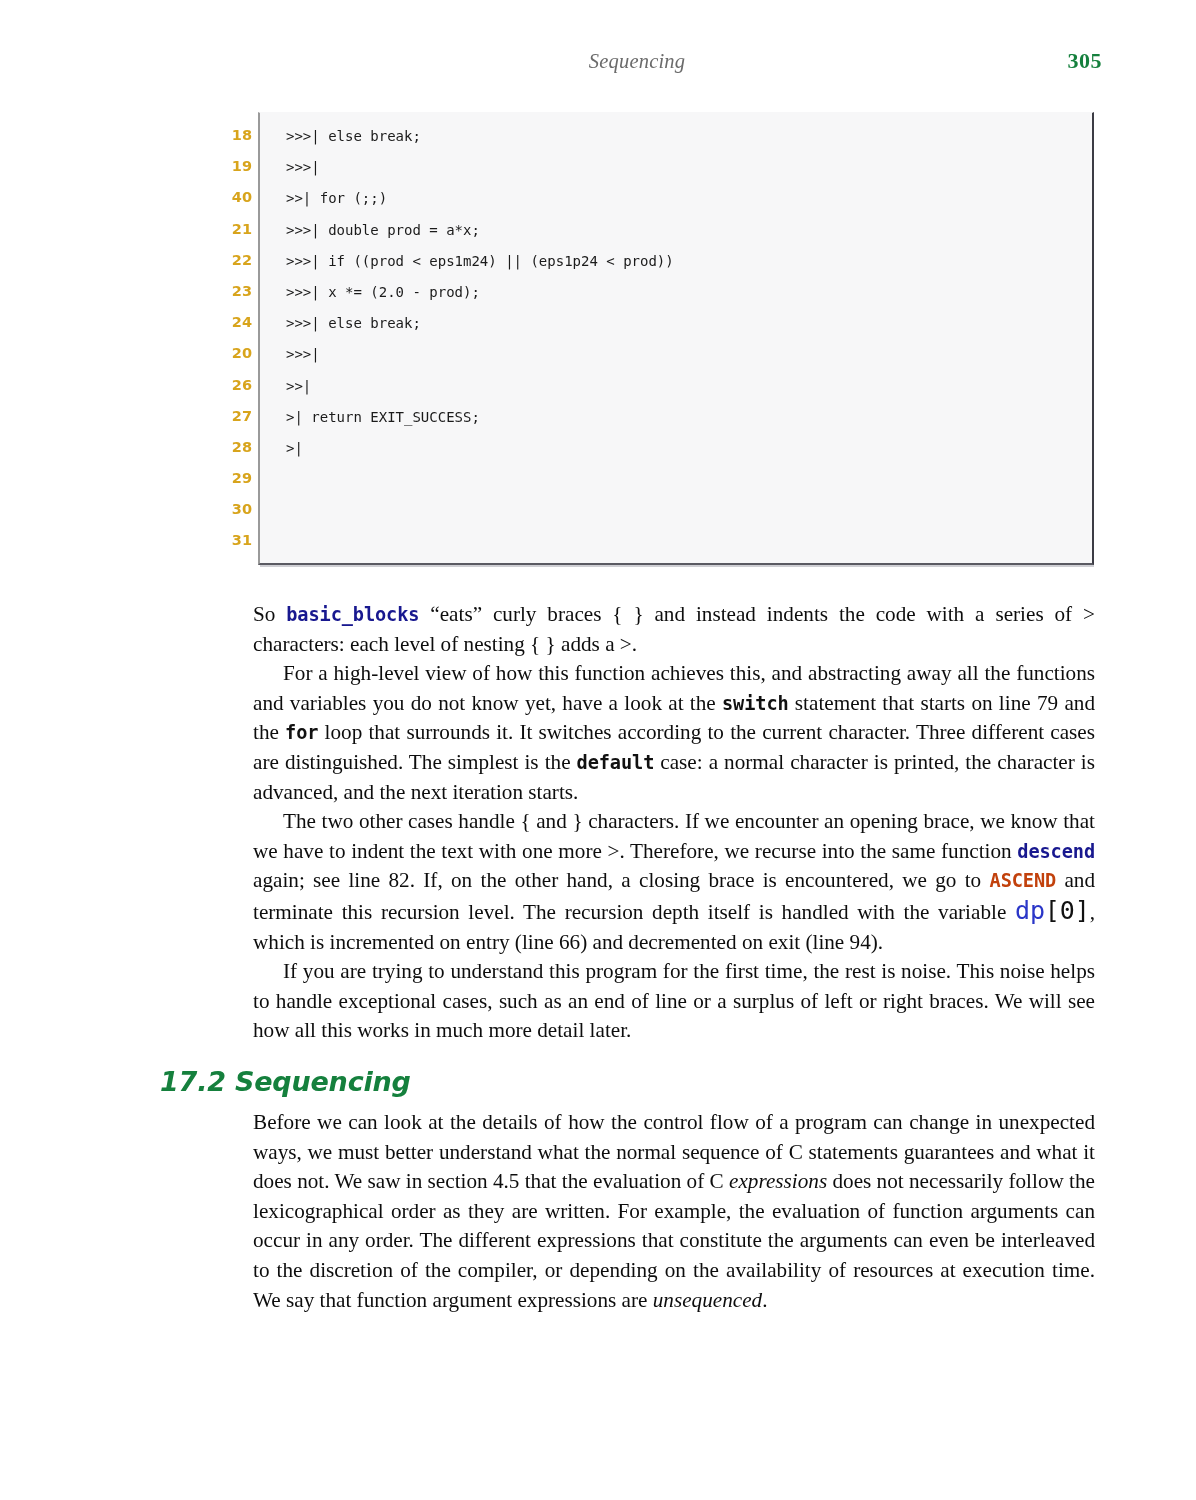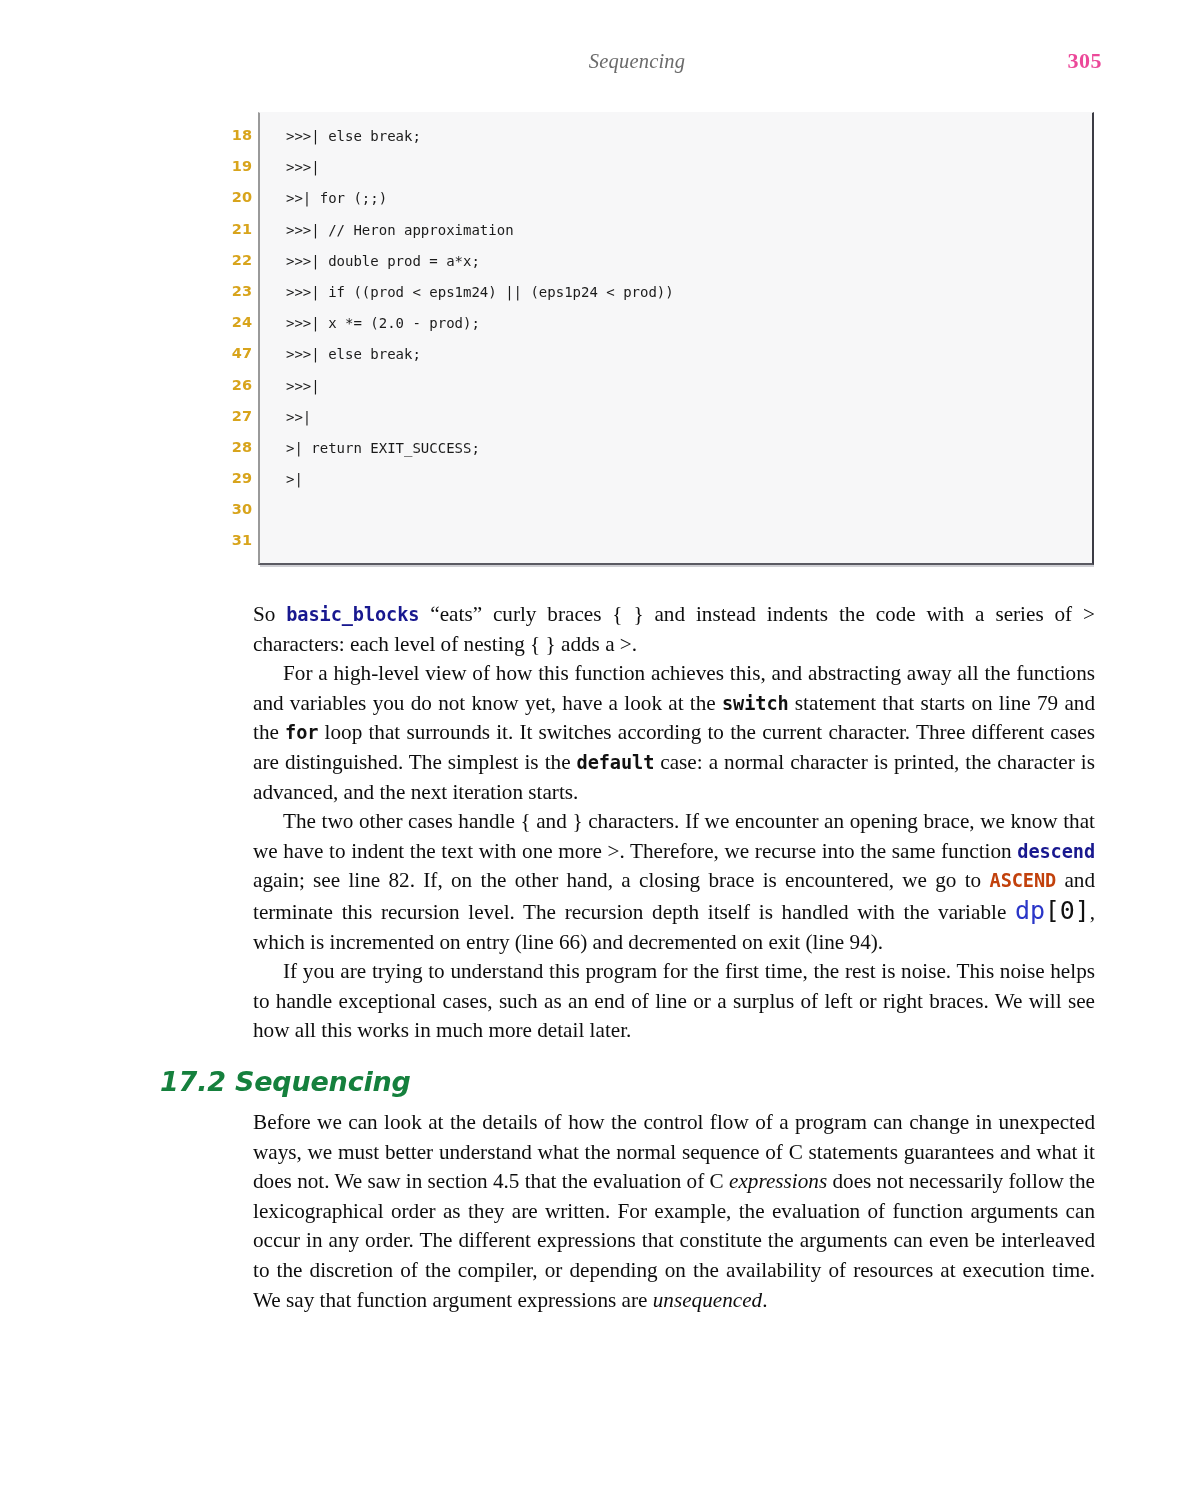--- a/index.html
+++ b/index.html
@@ -34,21 +34,21 @@
     color: #6b6b6b;
     letter-spacing: 0.2px;
   }
   .header-pageno {
     position: absolute;
     right: 0;
     top: -2px;
     font-family: "Liberation Serif", "DejaVu Serif", serif;
     font-weight: bold;
     font-size: 22px;
-    color: #ec4899;
+    color: #15803d;
     letter-spacing: 0.5px;
   }
 
   
   .listing {
     position: absolute;
     left: 218px;
     top: 112px;
     width: 876px;
   }
@@ -159,38 +159,37 @@
 <div class="page-header">
   <span class="header-title">Sequencing</span>
   <span class="header-pageno">305</span>
 </div>
 
 <div class="listing">
   <div class="listing-inner">
     <div class="gutter">
       <span class="lineno">18</span>
       <span class="lineno">19</span>
-      <span class="lineno">20</span>
+      <span class="lineno">40</span>
       <span class="lineno">21</span>
       <span class="lineno">22</span>
       <span class="lineno">23</span>
       <span class="lineno">24</span>
-      <span class="lineno">47</span>
+      <span class="lineno">20</span>
       <span class="lineno">26</span>
       <span class="lineno">27</span>
       <span class="lineno">28</span>
       <span class="lineno">29</span>
       <span class="lineno">30</span>
       <span class="lineno">31</span>
     </div>
     <div class="codebox">
       <span class="codeline">&gt;&gt;&gt;| else break;</span>
       <span class="codeline">&gt;&gt;&gt;|</span>
       <span class="codeline">&gt;&gt;| for (;;)</span>
-      <span class="codeline">&gt;&gt;&gt;| // Heron approximation</span>
       <span class="codeline">&gt;&gt;&gt;| double prod = a*x;</span>
       <span class="codeline">&gt;&gt;&gt;| if ((prod &lt; eps1m24) || (eps1p24 &lt; prod))</span>
       <span class="codeline">&gt;&gt;&gt;| x *= (2.0 - prod);</span>
       <span class="codeline">&gt;&gt;&gt;| else break;</span>
       <span class="codeline">&gt;&gt;&gt;|</span>
       <span class="codeline">&gt;&gt;|</span>
       <span class="codeline">&gt;| return EXIT_SUCCESS;</span>
       <span class="codeline">&gt;|</span>
     </div>
   </div>

